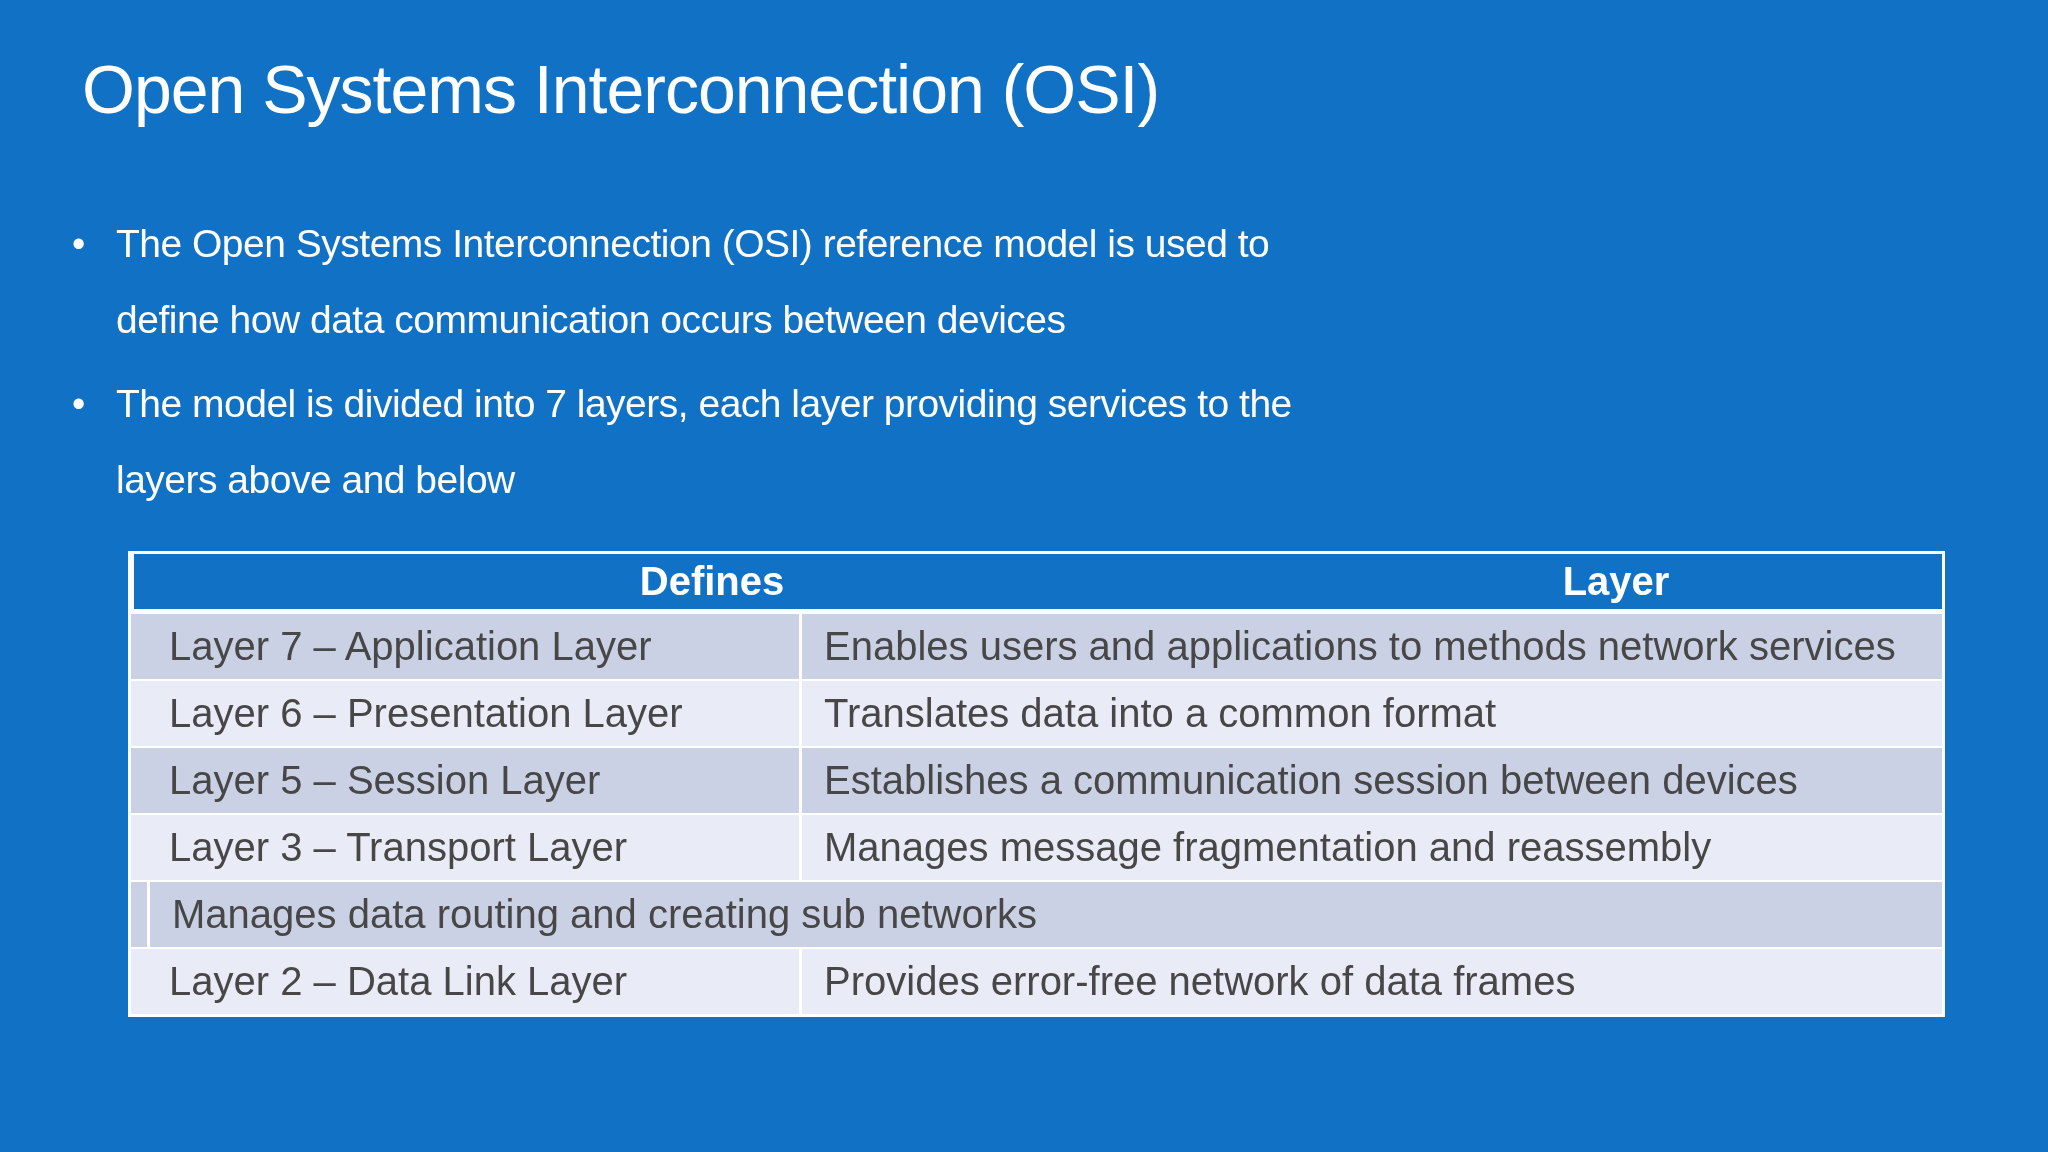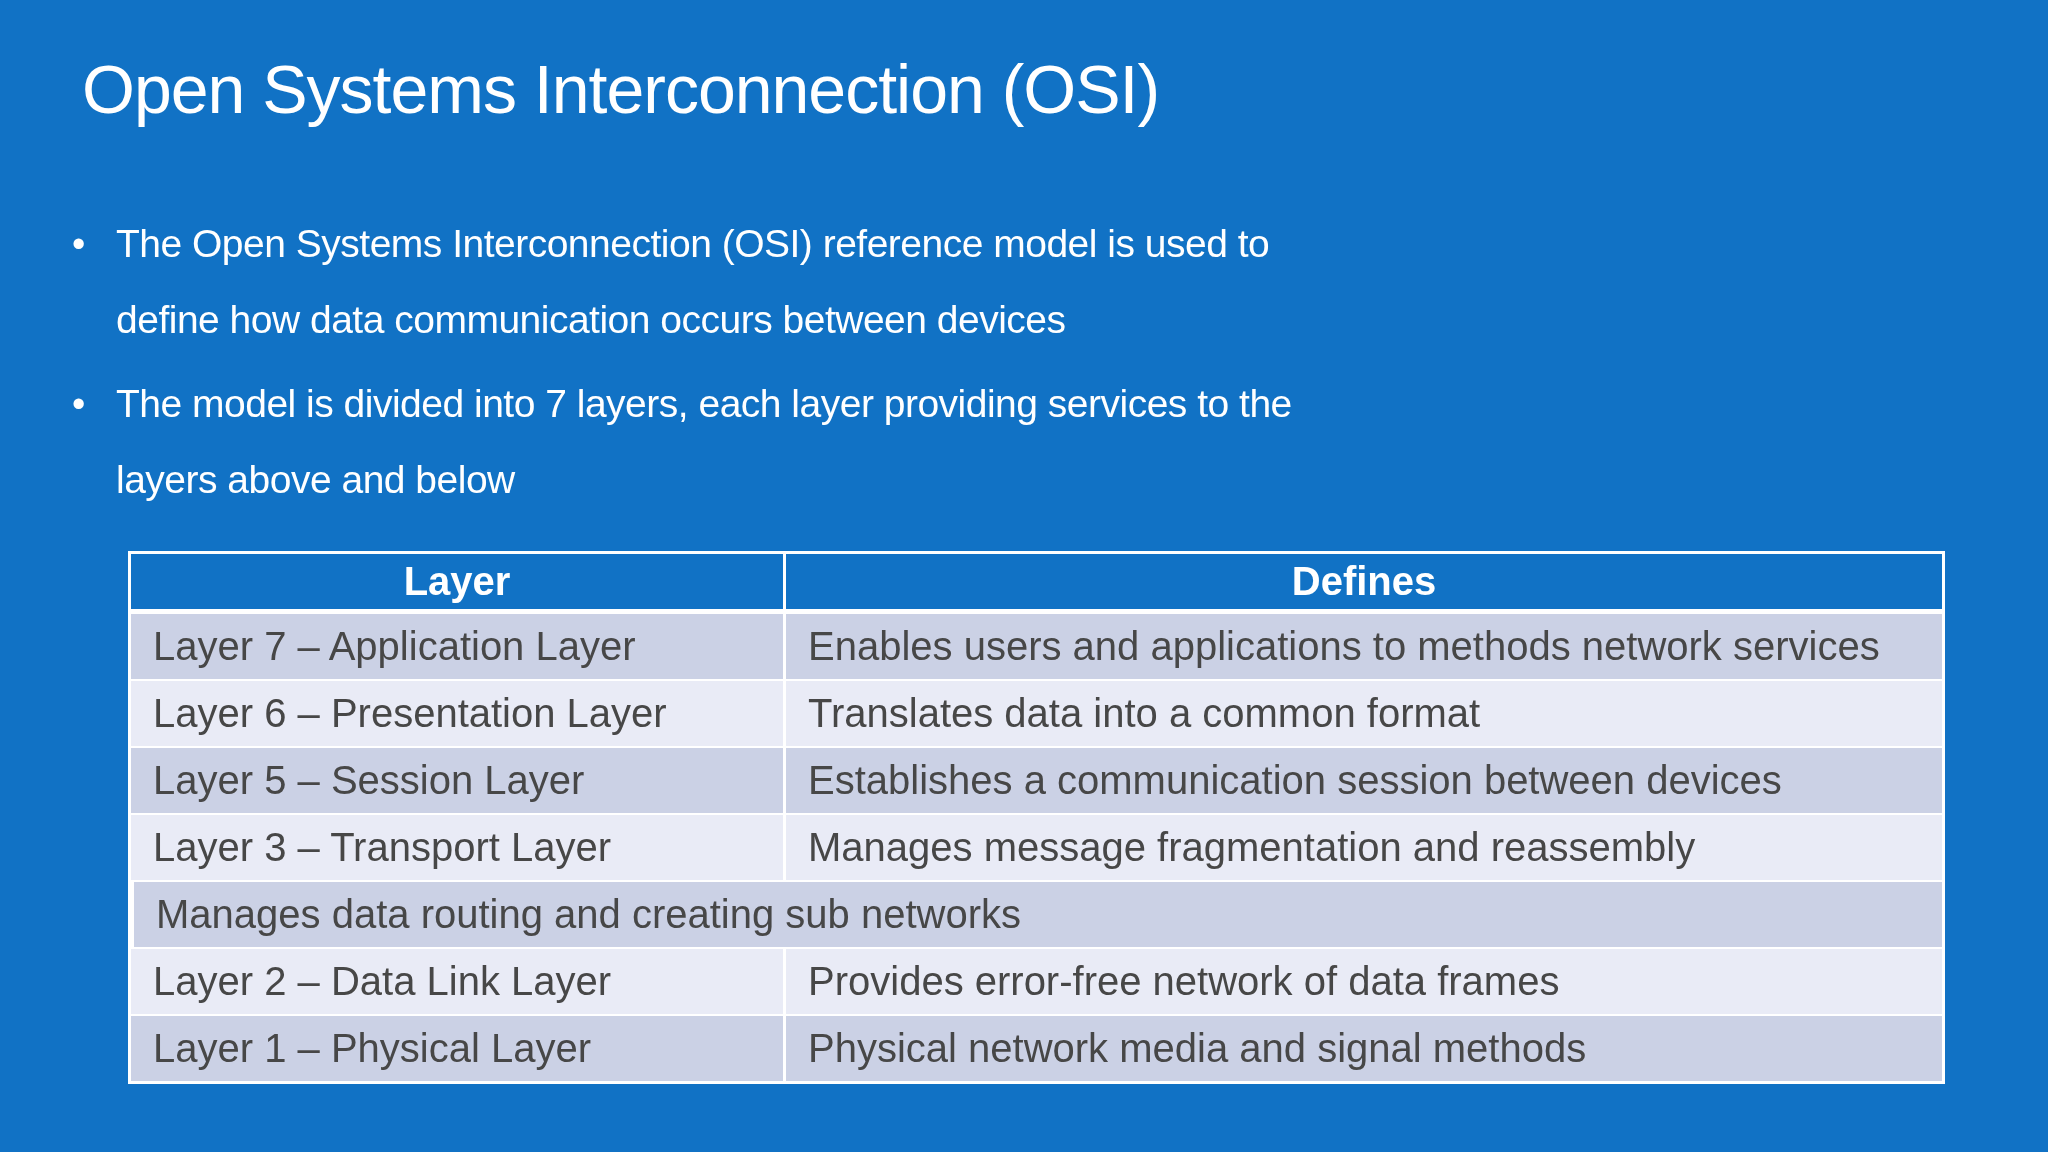--- a/index.html
+++ b/index.html
@@ -71,20 +71,21 @@
     display: flex;
     align-items: center;
     justify-content: center;
     color: var(--title-text, #FFFFFF);
     font-weight: bold;
     font-size: 40px;
   }
   .trow {
     display: flex;
     height: 65px;
+    padding-left: 16px;
   }
   .trow + .trow {
     border-top: 2px solid var(--table-border, #FFFFFF);
   }
   .trow.dark  { background: var(--row-dark,  #CBD1E5); }
   .trow.light { background: var(--row-light, #E9EBF6); }
   .col1 {
     flex: 0 0 652px;
     box-sizing: border-box;
   }
@@ -122,22 +123,22 @@
       <span class="bullet-marker">•</span>
       <div class="bullet-lines">
         <div class="bullet-line">The model is divided into 7 layers, each layer providing services to the</div>
         <div class="bullet-line">layers above and below</div>
       </div>
     </div>
   </div>
 
   <div class="osi-table">
     <div class="thead">
+      <div class="th col2">Defines</div>
       <div class="th col1">Layer</div>
-      <div class="th col2">Defines</div>
     </div>
 
     <div class="trow dark">
       <div class="td col1">Layer 7 – Application Layer</div>
       <div class="td col2">Enables users and applications to methods network services</div>
     </div>
     <div class="trow light">
       <div class="td col1">Layer 6 – Presentation Layer</div>
       <div class="td col2">Translates data into a common format</div>
     </div>
@@ -149,19 +150,15 @@
       <div class="td col1">Layer 3 – Transport Layer</div>
       <div class="td col2">Manages message fragmentation and reassembly</div>
     </div>
     <div class="trow dark">
       <div class="td col2">Manages data routing and creating sub networks</div>
     </div>
     <div class="trow light">
       <div class="td col1">Layer 2 – Data Link Layer</div>
       <div class="td col2">Provides error-free network of data frames</div>
     </div>
-    <div class="trow dark">
-      <div class="td col1">Layer 1 – Physical Layer</div>
-      <div class="td col2">Physical network media and signal methods</div>
-    </div>
   </div>
 
 </div>
 
 </body></html>

